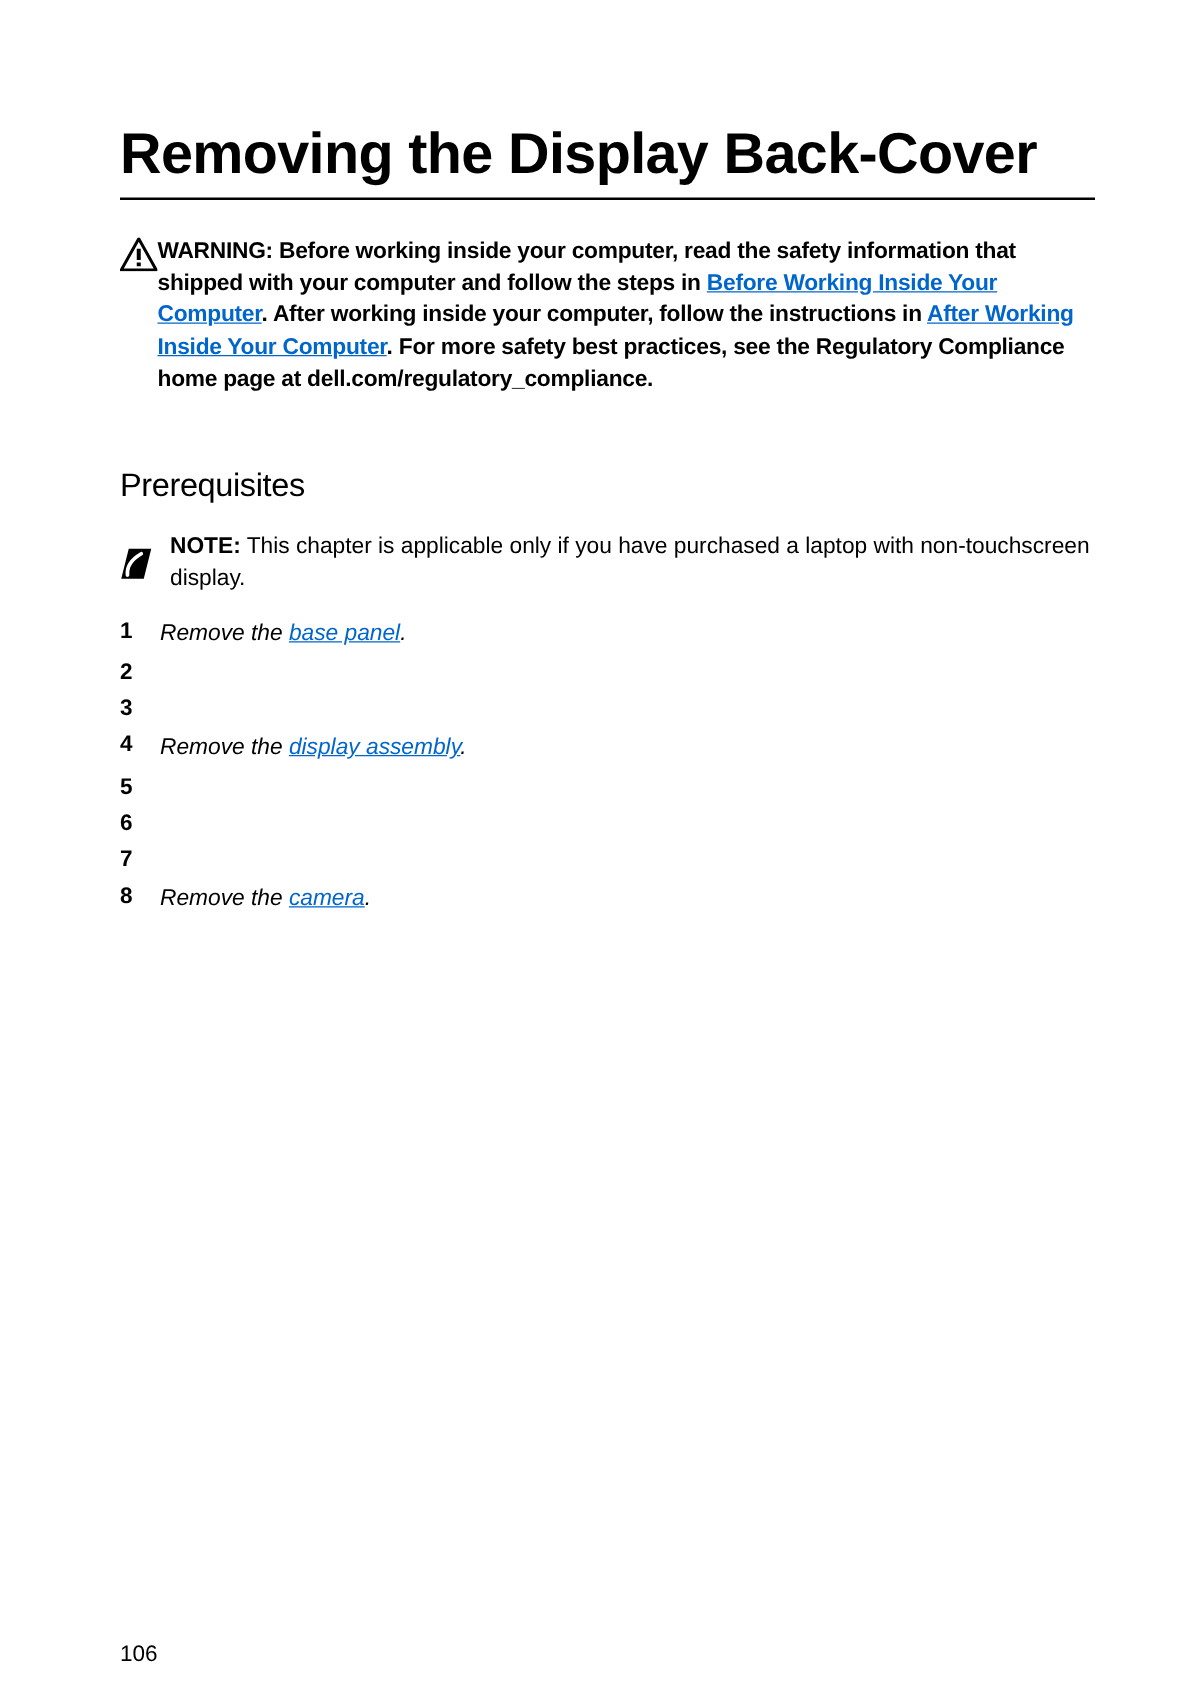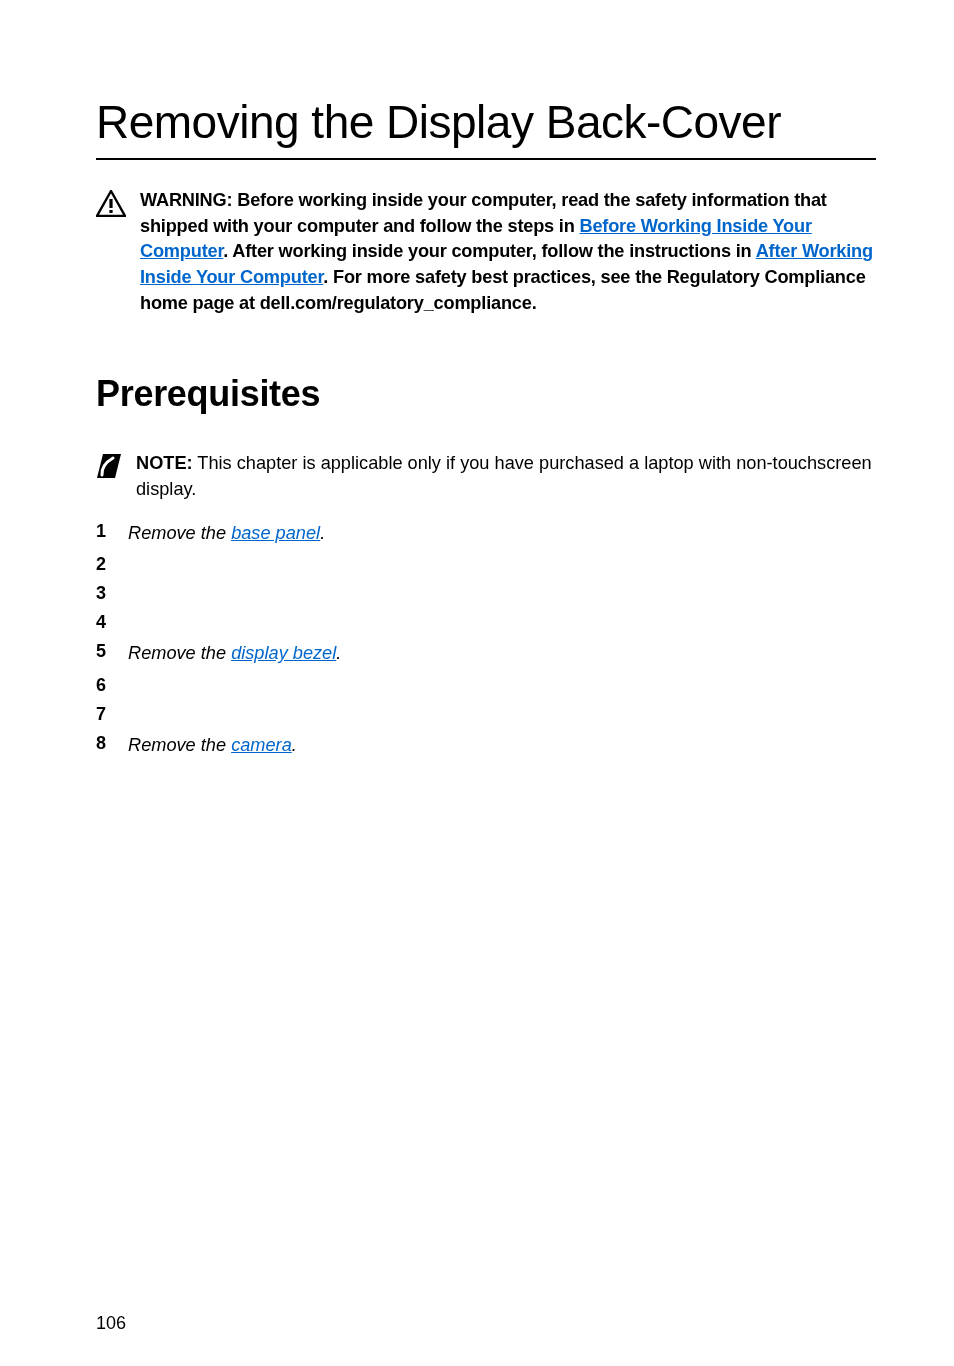--- a/index.html
+++ b/index.html
@@ -6,52 +6,51 @@
   html, body { width: 954px; height: 1366px; }
   body {
     font-family: Arial, Helvetica, sans-serif;
     background: #fff;
     color: #000;
     padding: 98px 78px 40px 96px;
     position: relative;
   }
   .title {
     font-family: "Arial Black", Arial, sans-serif;
-    font-weight: 400;
+    font-weight: 700;
     font-size: 46px;
     line-height: 1.08;
     letter-spacing: -0.5px;
     padding-bottom: 10px;
     border-bottom: 2px solid #000;
     margin-bottom: 28px;
   }
   .warn-block {
     display: flex;
     align-items: flex-start;
-    gap: 14px;
     margin-bottom: 56px;
   }
   .warn-text {
     font-family: "Arial Black", Arial, sans-serif;
     font-weight: 900;
     font-size: 18.2px;
     line-height: 1.42;
     letter-spacing: -0.2px;
   }
   .link { color: #0066cc; text-decoration: underline; }
   .section-heading {
     font-family: "Arial Black", Arial, sans-serif;
-    font-weight: 700;
-    font-size: 36px;
+    font-weight: 400;
+    font-size: 26px;
     letter-spacing: -0.3px;
-    margin-bottom: 36px;
+    margin-bottom: 20px;
   }
   .note-block {
     display: flex;
-    align-items: flex-start;
+    align-items: center;
     gap: 14px;
     margin-bottom: 18px;
   }
   .note-text {
     font-size: 18.2px;
     line-height: 1.42;
   }
   .note-text strong {
     font-family: "Arial Black", Arial, sans-serif;
     font-weight: 900;
@@ -122,26 +121,26 @@
     </span>
   </li>
   <li>
     <span class="step-num">2</span>
   </li>
   <li>
     <span class="step-num">3</span>
   </li>
   <li>
     <span class="step-num">4</span>
+    <span class="step-body">
+      <span>Remove the </span><a class="link" href="#">display assembly</a><span>.</span>
+    </span>
   </li>
   <li>
     <span class="step-num">5</span>
-    <span class="step-body">
-      <span>Remove the </span><a class="link" href="#">display bezel</a><span>.</span>
-    </span>
   </li>
   <li>
     <span class="step-num">6</span>
   </li>
   <li>
     <span class="step-num">7</span>
   </li>
   <li>
     <span class="step-num">8</span>
     <span class="step-body">

